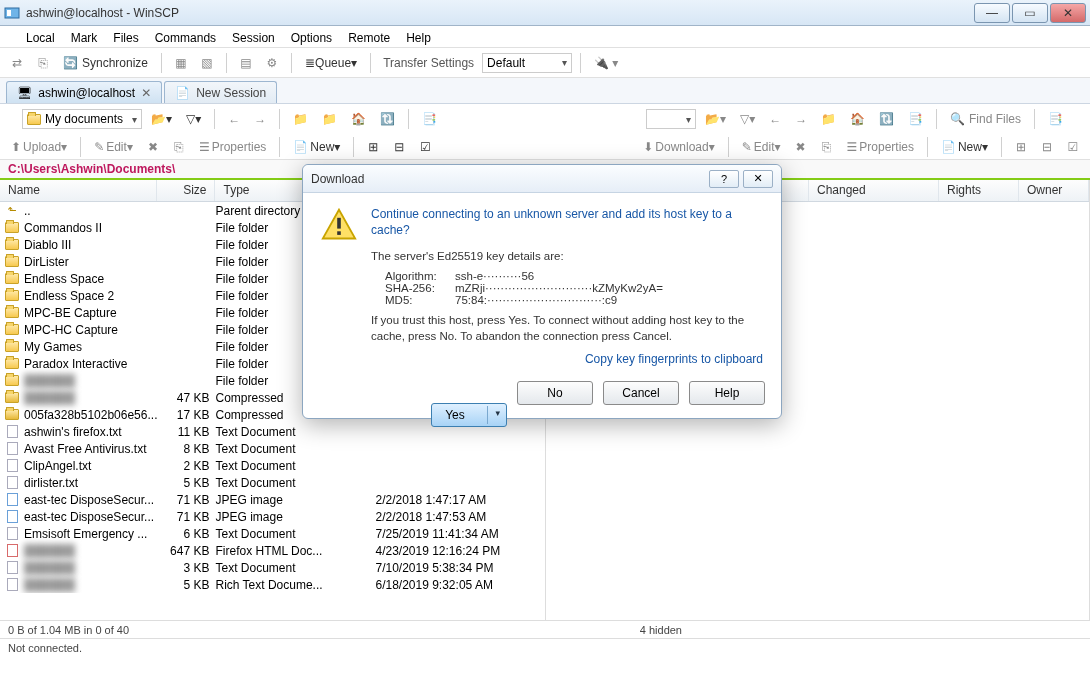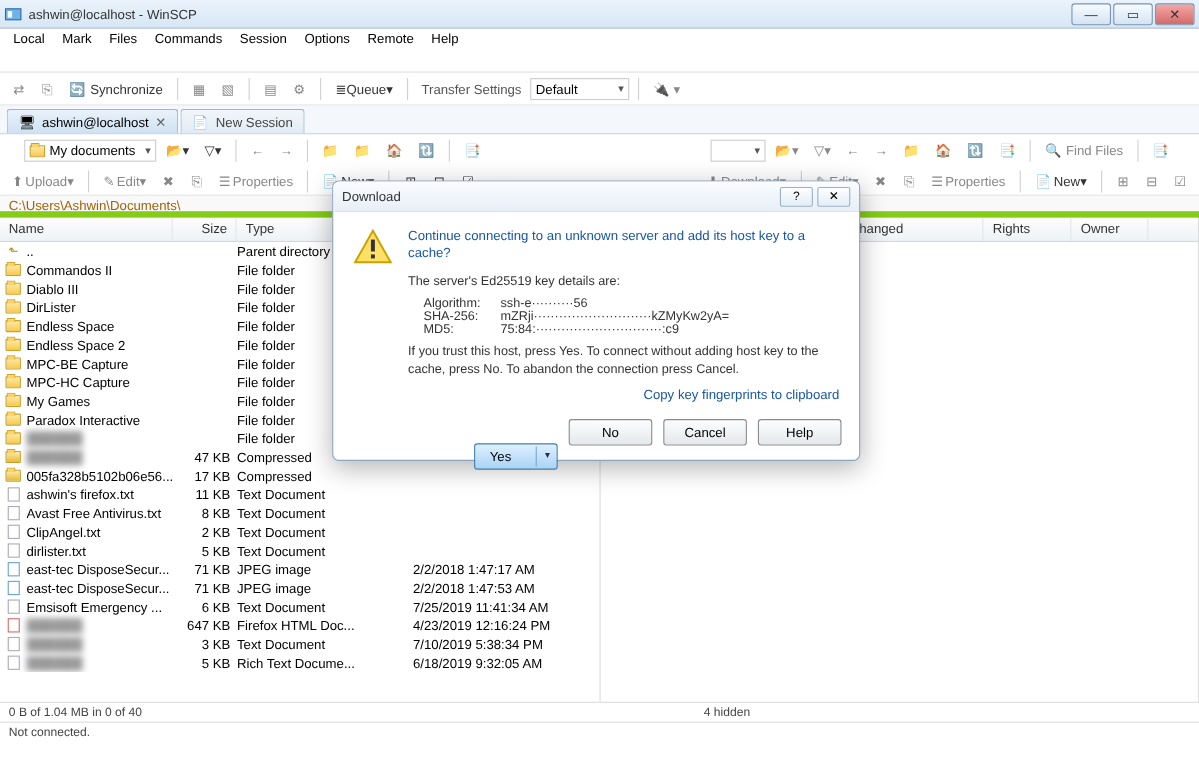--- a/index.html
+++ b/index.html
@@ -7,21 +7,21 @@
 
 
 .titlebar { height: 26px; background: linear-gradient(#eaf3fb,#d7e6f5); display:flex; align-items:center; padding:0 4px; border-bottom:1px solid #a0b4c8; }
 .titlebar .app-icon { width:16px; height:16px; margin-right:6px; }
 .titlebar .title { flex:1; color:#333; }
 .winbtns { display:flex; gap:0; }
 .winbtn { width:36px; height:20px; background:linear-gradient(#f7fbff,#d4e4f3); border:1px solid #7a95b0; border-radius:3px; margin-left:2px; display:flex; align-items:center; justify-content:center; cursor:pointer; color:#333;}
 .winbtn.close{ background:linear-gradient(#f5a7a7,#d46a6a); }
 
 
-.menubar { height:40px; display:flex; align-items:flex-start; padding:0 4px; border-bottom:1px solid #e0e0e0; }
+.menubar { height:22px; display:flex; align-items:flex-end; padding:0 18px; border-bottom:1px solid #e0e0e0; }
 .menubar span { padding:2px 8px; cursor:pointer; }
 
 
 .toolbar { height:30px; display:flex; align-items:center; padding:0 6px; gap:4px; border-bottom:1px solid #e0e0e0; }
 .tbtn { height:22px; min-width:22px; padding:0 4px; border:1px solid transparent; display:inline-flex; align-items:center; justify-content:center; border-radius:2px; color:#888; }
 .tbtn.active{ color:#333; }
 .sep { width:1px; height:20px; background:#d0d0d0; margin:0 4px; }
 .lbl { color:#555; padding:0 4px; }
 .combo { height:20px; border:1px solid #ccc; background:#fff; padding:0 18px 0 4px; position:relative; min-width:90px; display:inline-flex; align-items:center; }
 .combo::after{ content:"▾"; position:absolute; right:4px; color:#555; font-size:10px; }
@@ -29,28 +29,28 @@
 
 .tabs { height:26px; display:flex; align-items:flex-end; padding-left:6px; background:#f4f7fb; border-bottom:1px solid #ccd6e2; gap:2px; }
 .tab { height:22px; padding:0 10px; border:1px solid #9db6d0; border-bottom:none; border-radius:3px 3px 0 0; background:linear-gradient(#e9f2fb,#cfe2f2); display:flex; align-items:center; gap:6px; cursor:pointer; }
 .tab.inactive{ background:linear-gradient(#f2f6fa,#e2ebf4); color:#444; }
 
 
 .paneltools { height:30px; display:flex; align-items:center; padding:0 22px; gap:4px; }
 .paneltools2 { height:26px; display:flex; align-items:center; padding:0 6px; gap:4px; border-bottom:1px solid #e0e0e0; }
 
 
-.pathbar { height:20px; padding:2px 8px; color:#a16207; background:#f9f9f9; border-bottom:6px solid #84cc16; }
+.pathbar { height:20px; padding:2px 8px; color:#be185d; background:#f9f9f9; border-bottom:2px solid #84cc16;font-weight:bold; }
 
 
 .split { display:flex; height:440px; }
 .pane { flex:1; position:relative; border-right:1px solid #ddd; }
 
 
-.colhead { height:22px; display:flex; background:linear-gradient(#fdfdfd,#eef2f6); border-bottom:1px solid #d0d8e0; }
+.colhead { height:22px; display:flex; background:linear-gradient(#fdfdfd,#eef2f6); border-bottom:1px solid #d0d8e0;justify-content:flex-end; }
 .colhead div { padding:3px 8px; border-right:1px solid #e0e6ec; color:#333; }
 .col-name{flex:1;} .col-size{width:58px; text-align:right;} .col-type{width:160px;} .col-changed{width:170px;} .col-rights{width:80px;} .col-owner{width:70px;}
 
 
 .rows { overflow:hidden; }
 .row { height:17px; display:flex; align-items:center; padding-left:4px; }
 .row .ico { width:16px; height:16px; margin-right:4px; display:flex; align-items:center; justify-content:center; font-size:11px; }
 .row .nm { flex:1; white-space:nowrap; overflow:hidden; text-overflow:ellipsis; }
 .row .sz { width:58px; text-align:right; padding-right:6px; }
 .row .tp { width:160px; white-space:nowrap; overflow:hidden;}

